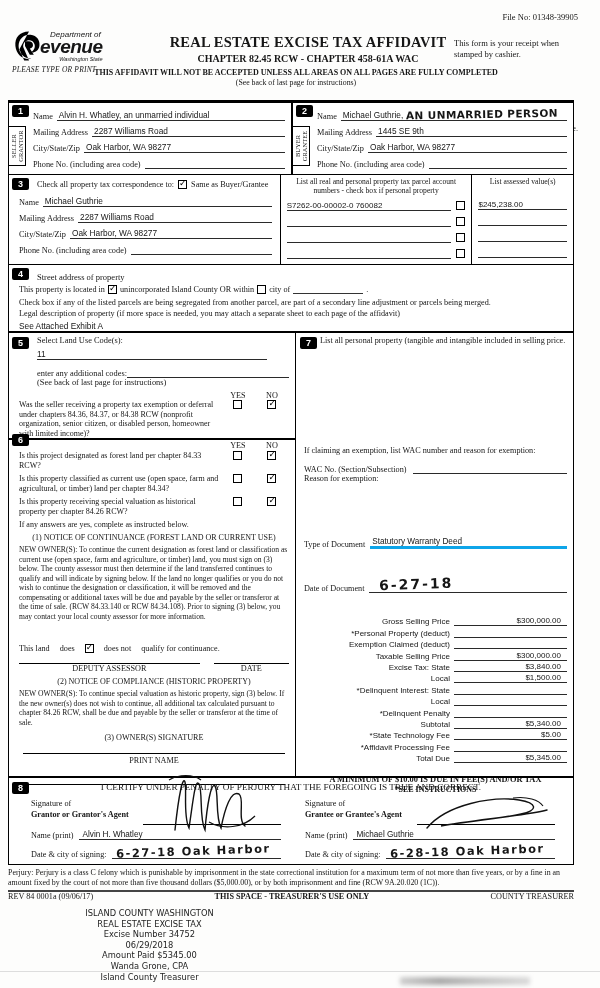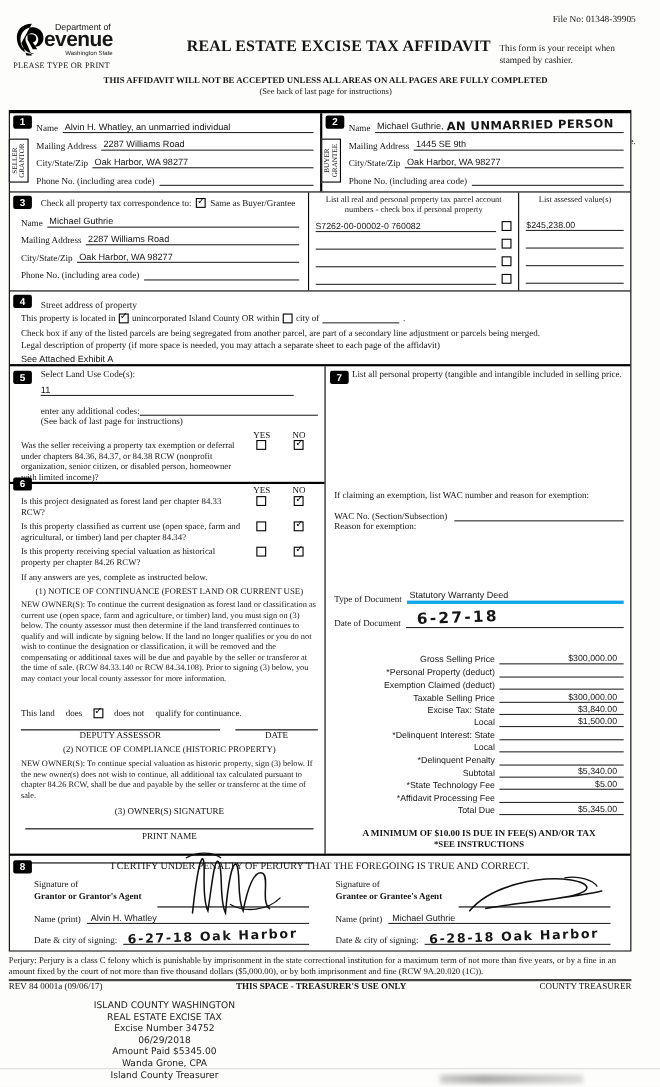--- a/index.html
+++ b/index.html
@@ -17,21 +17,21 @@
         font:bold 9px "DejaVu Sans",sans-serif; color:#000; }
   .ul { border-bottom:1px solid #2a2a2a; }
   .val { font-family:"Liberation Sans",sans-serif; }
   .hw { font-family:"DejaVu Sans",sans-serif; font-weight:bold; display:inline-block;
         transform:rotate(-1.5deg) skewX(-6deg); }
   .grow { flex:1 1 auto; }
 
   
   .hdr { position:absolute; left:8px; top:6px; width:576px; height:92px; }
   .fileno { position:absolute; right:6px; top:6px; font-size:8.5px; }
-  .logo { position:absolute; left:4px; top:14px; width:130px; }
+  .logo { position:absolute; left:4px; top:24px; width:130px;font-style:italic; }
   .logo-row { display:flex; align-items:flex-start; }
   .logo-mark { width:34px; height:32px; }
   .logo-text { margin-left:-6px; }
   .logo-dept { font-family:"Liberation Sans",sans-serif; font-size:8px; margin-left:10px; }
   .logo-rev { font-family:"Liberation Sans",sans-serif; font-size:19px; font-weight:bold; letter-spacing:-0.5px; margin-top:-3px; }
   .logo-state { font-family:"Liberation Sans",sans-serif; font-size:5.5px; text-align:right; margin-top:-2px; }
   .please { font-size:7.5px; margin-top:3px; letter-spacing:0.2px; }
   .title-block { position:absolute; left:150px; top:28px; width:300px; text-align:center; }
   .title { font-size:14.5px; font-weight:bold; letter-spacing:0.2px; }
   .subtitle { font-size:10px; font-weight:bold; margin-top:2px; }
@@ -114,21 +114,21 @@
   .printname { text-align:center; font-size:8.2px; margin-top:2px; }
 
   .sec7top { position:relative; padding-left:16px; font-size:8.2px; line-height:10px; min-height:110px; }
   .sec7top .badge { position:absolute; left:-4px; top:1px; }
   .exline { font-size:8.2px; height:13px; }
   .wacline { display:flex; align-items:flex-end; height:15px; font-size:8.2px; }
   .wacline .fill { flex:1; border-bottom:1px solid #2a2a2a; margin-left:6px; }
   .reason { font-size:8.2px; height:60px; }
   .docrow { display:flex; align-items:flex-end; height:15px; font-size:8.2px; }
   .docrow .fill { flex:1; border-bottom:3px solid #0ea5e9; margin-left:5px; padding-left:2px; white-space:nowrap; }
-  .daterow { display:flex; align-items:flex-end; height:22px; font-size:8.2px; }
+  .daterow { display:flex; align-items:flex-end; height:22px; font-size:8.2px;margin-top:22px; }
   .daterow .fill { flex:1; border-bottom:1px solid #2a2a2a; margin-left:5px; padding-left:10px; }
   .hw-date { font-size:14px; letter-spacing:2px; transform:rotate(-2deg); }
 
   .fees { margin-top:22px; }
   .feerow { display:flex; align-items:flex-end; height:11.4px; }
   .feerow .flab { width:150px; text-align:right; font-family:"Liberation Sans",sans-serif; font-size:8px; padding-right:4px; white-space:nowrap; }
   .feerow .fline { flex:1; border-bottom:1px solid #2a2a2a; font-family:"Liberation Sans",sans-serif; font-size:8px; text-align:right; padding-right:6px; white-space:nowrap; }
   .minnote { text-align:center; font-weight:bold; font-size:8.4px; margin-top:12px; }
   .seeinstr { text-align:center; font-weight:bold; font-size:8px; margin-top:1px; }
 
@@ -181,20 +181,21 @@
           <div class="logo-dept">Department of</div>
           <div class="logo-rev">evenue</div>
           <div class="logo-state">Washington State</div>
         </div>
       </div>
       <div class="please">PLEASE TYPE OR PRINT</div>
     </div>
 
     <div class="title-block">
       <div class="title">REAL ESTATE EXCISE TAX AFFIDAVIT</div>
+      <div class="subtitle">CHAPTER 82.45 RCW - CHAPTER 458-61A WAC</div>
     </div>
 
     <div class="receipt">This form is your receipt when stamped by cashier.</div>
     <div class="warn">THIS AFFIDAVIT WILL NOT BE ACCEPTED UNLESS ALL AREAS ON ALL PAGES ARE FULLY COMPLETED</div>
     <div class="seeback">(See back of last page for instructions)</div>
 
     <div class="checkline">
       <span>Check box if partial sale, indicate %</span>
       <span class="blank"></span>
       <span>sold.</span>

